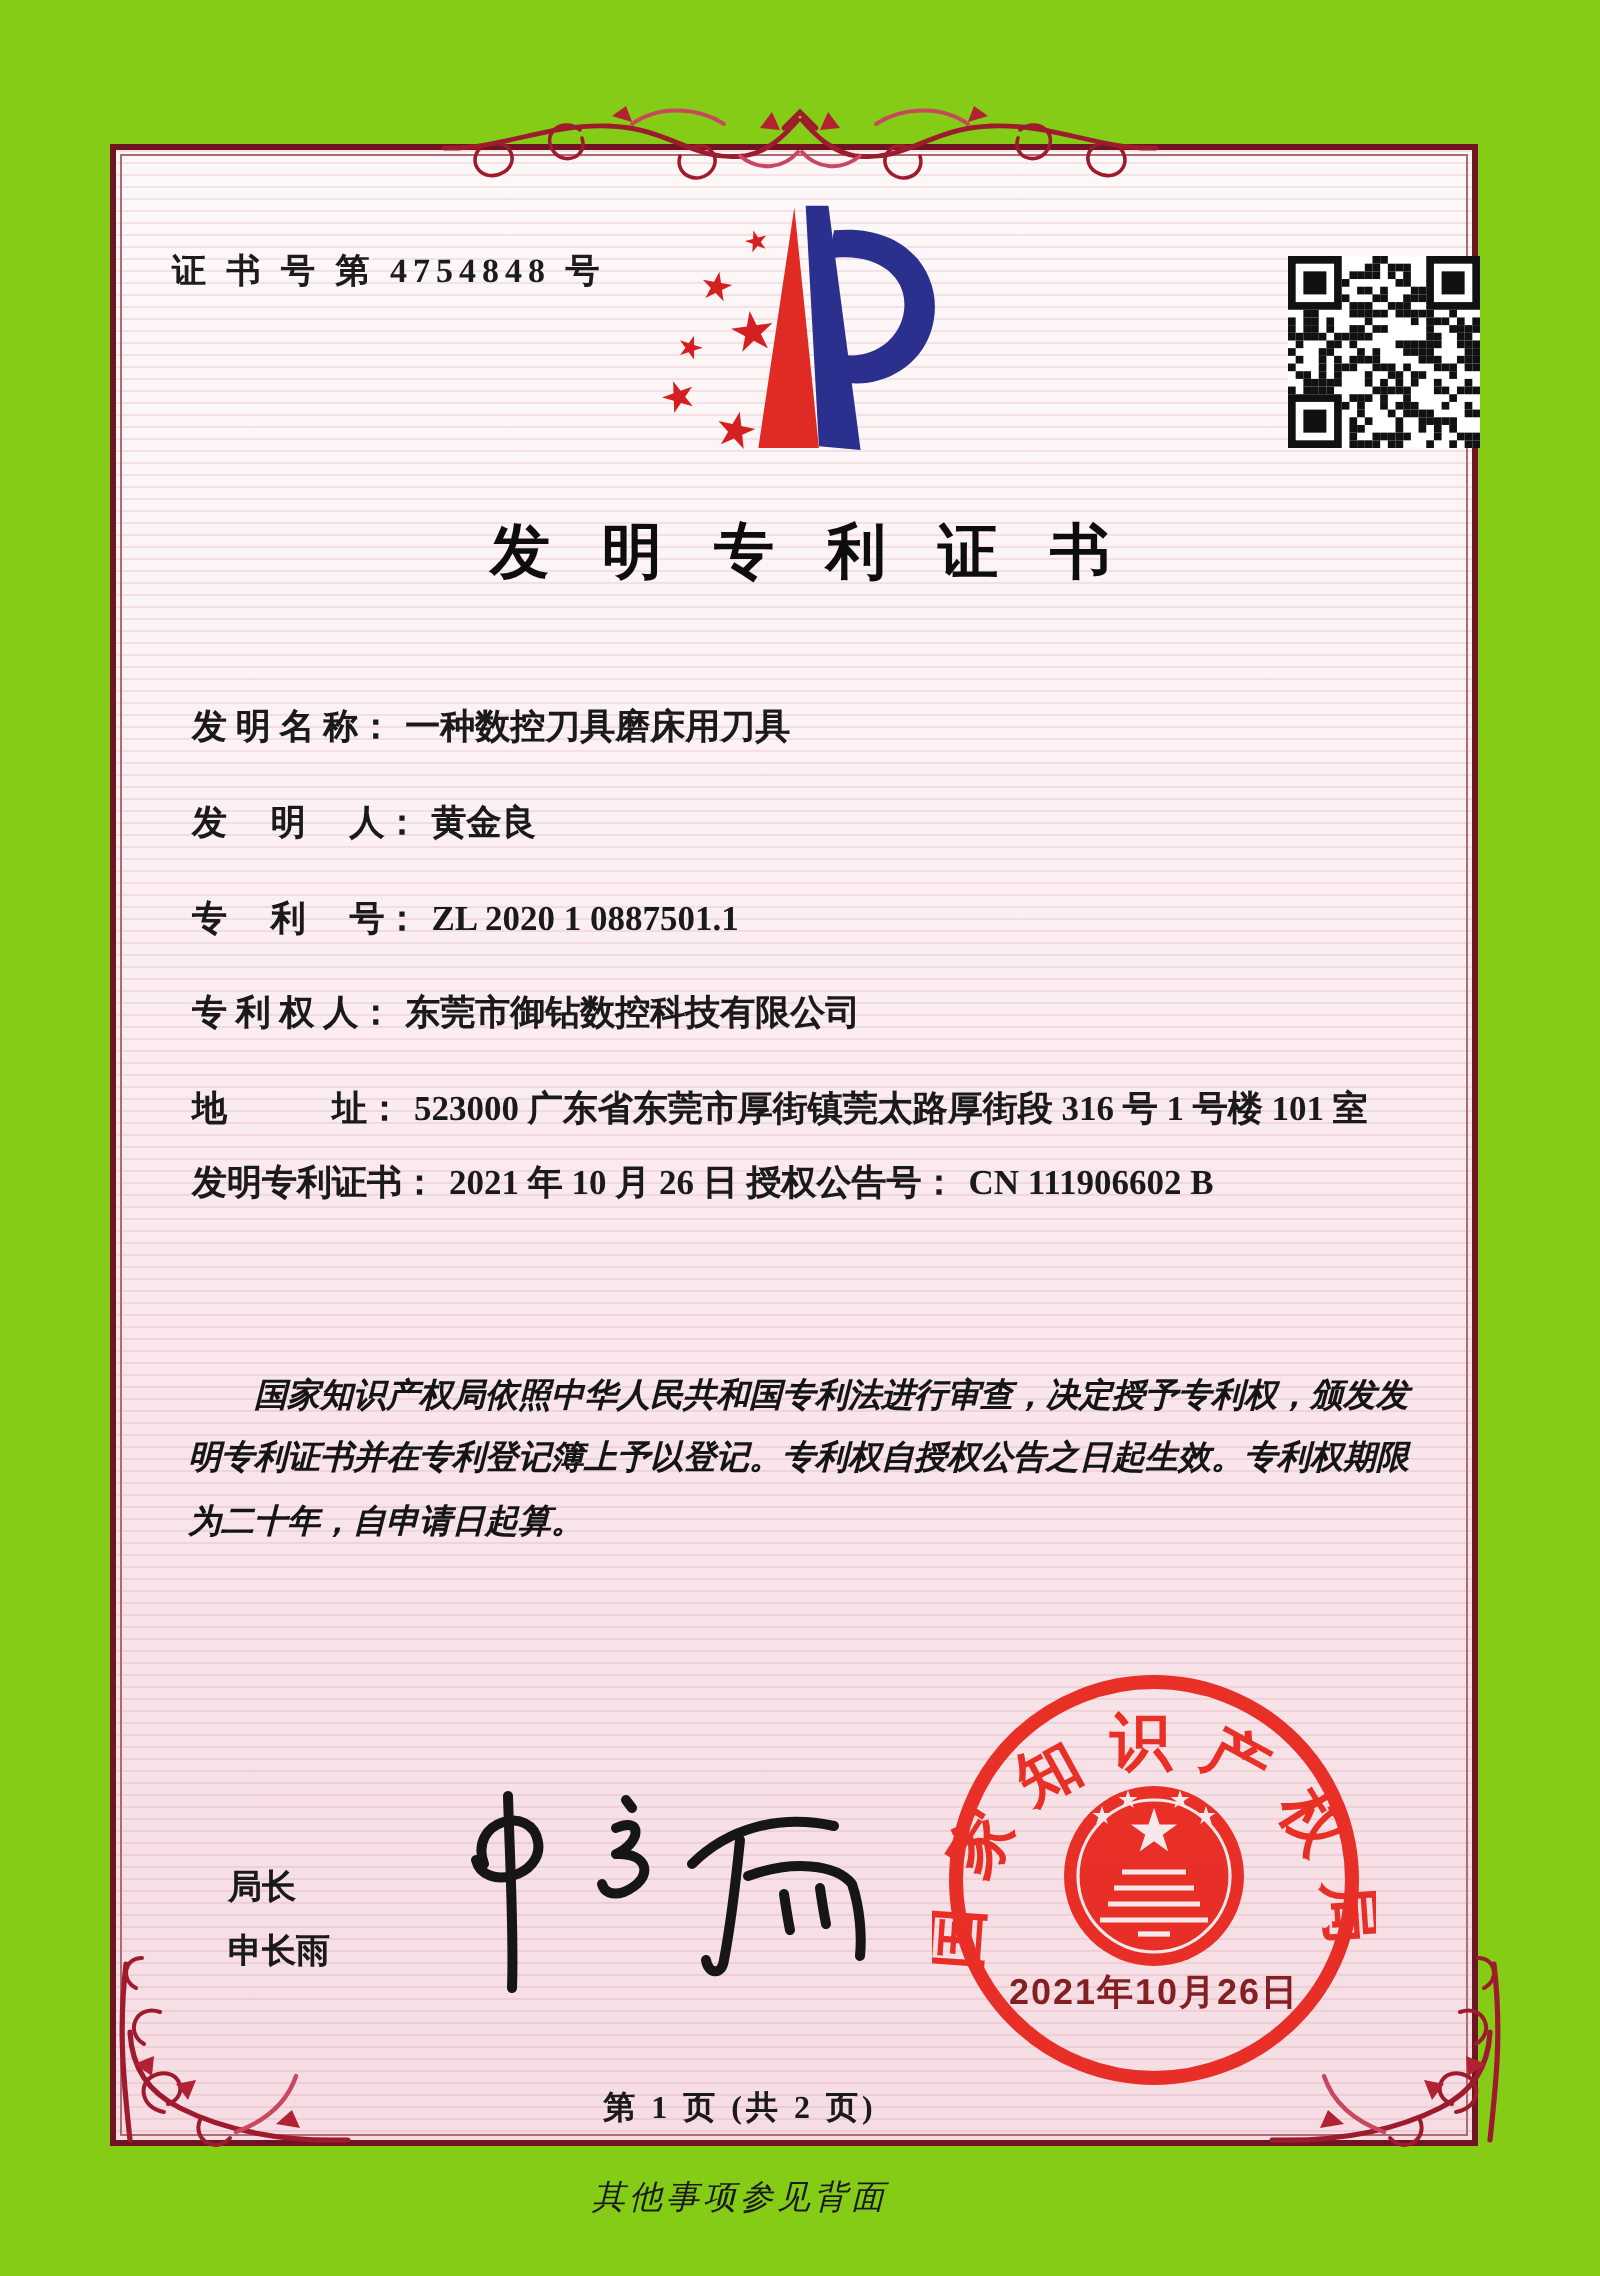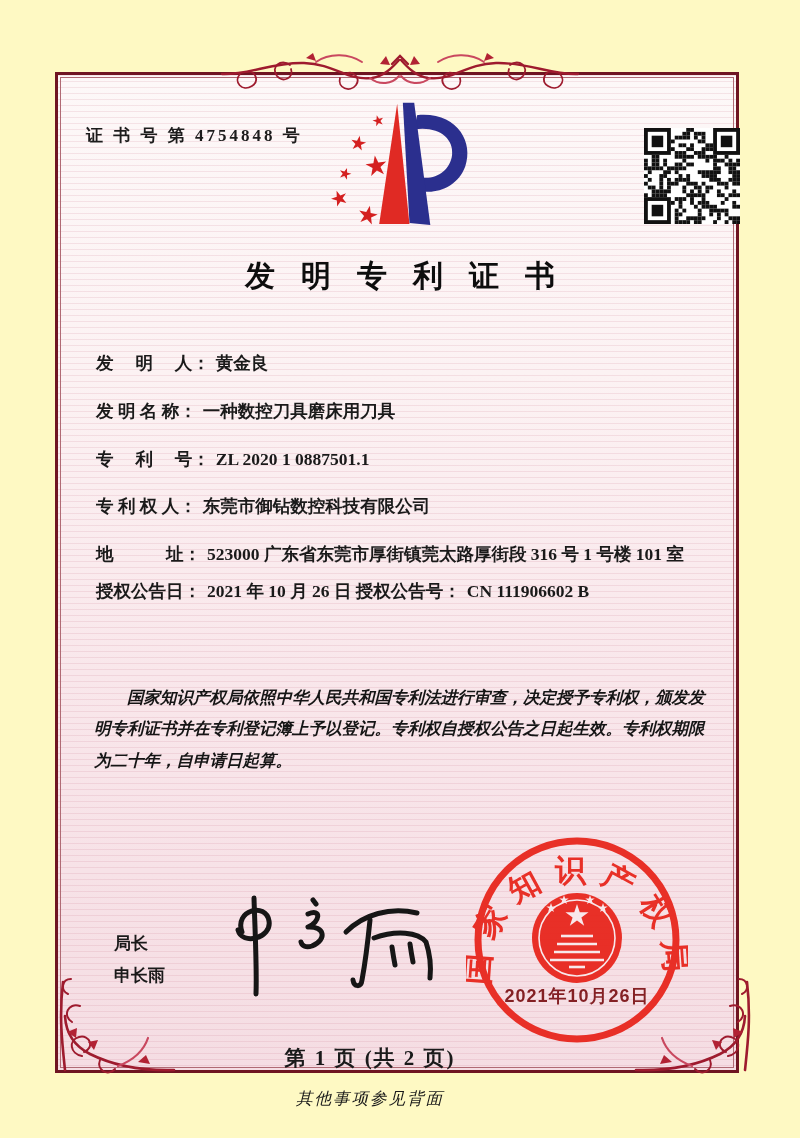--- a/index.html
+++ b/index.html
@@ -1,16 +1,16 @@
 <!DOCTYPE html>
 <html><head>
 <meta charset="utf-8">
 <style>
   html,body{margin:0;padding:0;background:#fff;}
-  .page{position:relative;width:800px;height:1138px;background:#fef9c3;overflow:hidden;
+  .page{position:relative;width:800px;height:1138px;background:#84cc16;overflow:hidden;
         font-family:"Liberation Serif","DejaVu Serif",serif;color:#1a1a1a;}
   .frame{position:absolute;left:55px;top:72px;width:684px;height:1001px;
          border:3px solid #6f1522;box-sizing:border-box;
          background:
            repeating-linear-gradient(180deg, rgba(201,116,138,.16) 0 1px, rgba(0,0,0,0) 1px 6px),
            linear-gradient(180deg,#fdf8f8 0%,#fcf2f3 30%,#f9e7eb 60%,#f5dde3 100%);}
   .frame-inner{position:absolute;inset:2px;border:1px solid #b06a74;pointer-events:none;}
   .ornament-top{position:absolute;left:50%;top:48px;transform:translateX(-50%);}
   .ornament-bl{position:absolute;left:48px;top:958px;}
   .ornament-br{position:absolute;left:632px;top:958px;transform:scaleX(-1);}
@@ -27,21 +27,21 @@
   .fvalue.wrap{display:inline-block;vertical-align:top;width:500px;margin-left:6px;}
   .two-col .col2{}
   .paras{position:absolute;left:94px;top:682px;width:614px;font-size:16.5px;font-weight:700;
          font-style:italic;line-height:1.9;color:#151515;}
   .paras p{margin:0;text-indent:2em;}
   .officer{position:absolute;left:114px;top:928px;font-size:17px;font-weight:700;
            font-family:"Liberation Sans","DejaVu Sans",sans-serif;line-height:1.9;}
   .signature{position:absolute;left:212px;top:892px;}
   .seal{position:absolute;left:466px;top:836px;}
   .page-no{position:absolute;left:0;top:1044px;width:740px;text-align:center;
-           font-size:21px;font-weight:700;letter-spacing:2px;}
+           font-size:16px;font-weight:700;letter-spacing:2px;}
   .back-note{position:absolute;left:0;top:1088px;width:740px;text-align:center;
              font-size:16.5px;font-weight:400;font-style:italic;letter-spacing:2px;}
 </style>
 </head>
 <body>
 
 <div class="page">
 
   <div class="frame">
     <div class="frame-inner"></div>
@@ -347,36 +347,36 @@
         <rect x="76.80000000000001" y="7.68" width="11.52" height="11.52" fill="#111"></rect>
         <rect x="0" y="69.12" width="26.88" height="26.88" fill="#111"></rect>
         <rect x="3.84" y="72.96000000000001" width="19.2" height="19.2" fill="#fff"></rect>
         <rect x="7.68" y="76.80000000000001" width="11.52" height="11.52" fill="#111"></rect>
       </svg></div>
 
   <div class="title">发明专利证书</div>
 
   <div class="fields">
     <div class="frow">
+      <span class="flabel">发 明 名 称：</span><span class="fvalue">一种数控刀具磨床用刀具</span>
+    </div>
+    <div class="frow">
       <span class="flabel">发　 明　 人：</span><span class="fvalue">黄金良</span>
-    </div>
-    <div class="frow">
-      <span class="flabel">发 明 名 称：</span><span class="fvalue">一种数控刀具磨床用刀具</span>
     </div>
     <div class="frow">
       <span class="flabel">专　 利　 号：</span><span class="fvalue">ZL 2020 1 0887501.1</span>
     </div>
     <div class="frow">
       <span class="flabel">专 利 权 人：</span><span class="fvalue">东莞市御钻数控科技有限公司</span>
     </div>
     <div class="frow" style="margin-bottom:14px;">
       <span class="flabel">地　　　址：</span><span class="fvalue wrap">523000 广东省东莞市厚街镇莞太路厚街段 316 号 1 号楼 101 室</span>
     </div>
     <div class="frow two-col">
-      <span class="flabel">授权公告日：</span><span class="fvalue">2021 年 10 月 26 日</span>
+      <span class="flabel">发明专利证书：</span><span class="fvalue">2021 年 10 月 26 日</span>
       <span class="flabel col2">授权公告号：</span><span class="fvalue">CN 111906602 B</span>
     </div>
   </div>
 
   <div class="paras">
     <p>国家知识产权局依照中华人民共和国专利法进行审查，决定授予专利权，颁发发明专利证书并在专利登记簿上予以登记。专利权自授权公告之日起生效。专利权期限为二十年，自申请日起算。</p>
   </div>
 
   <div class="officer">
     <div>局长</div>

